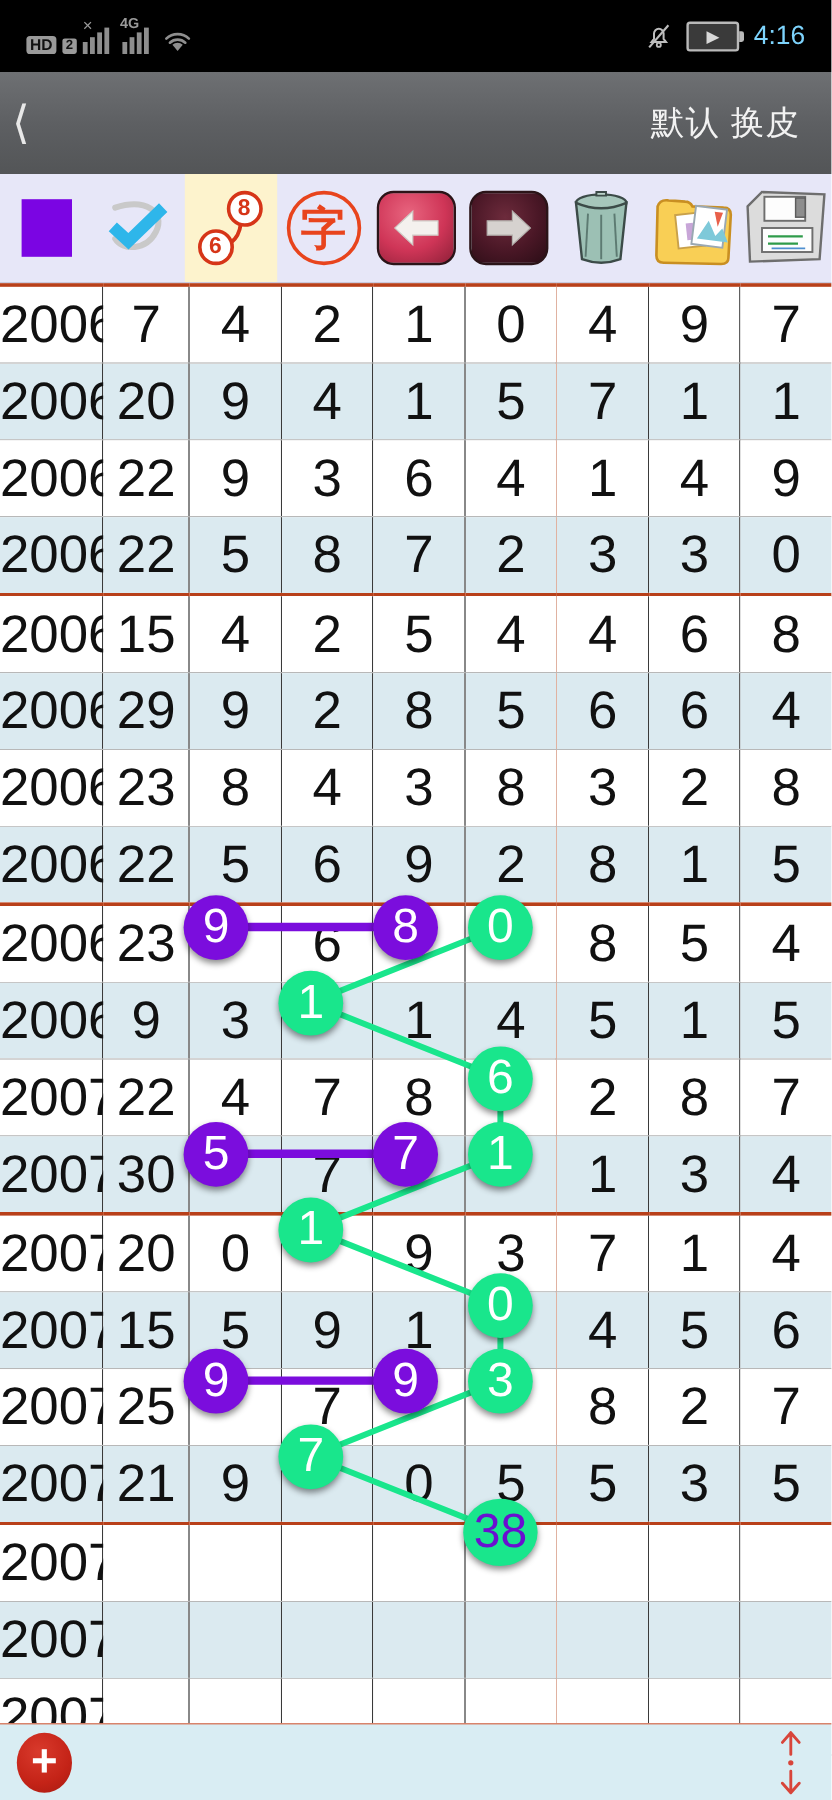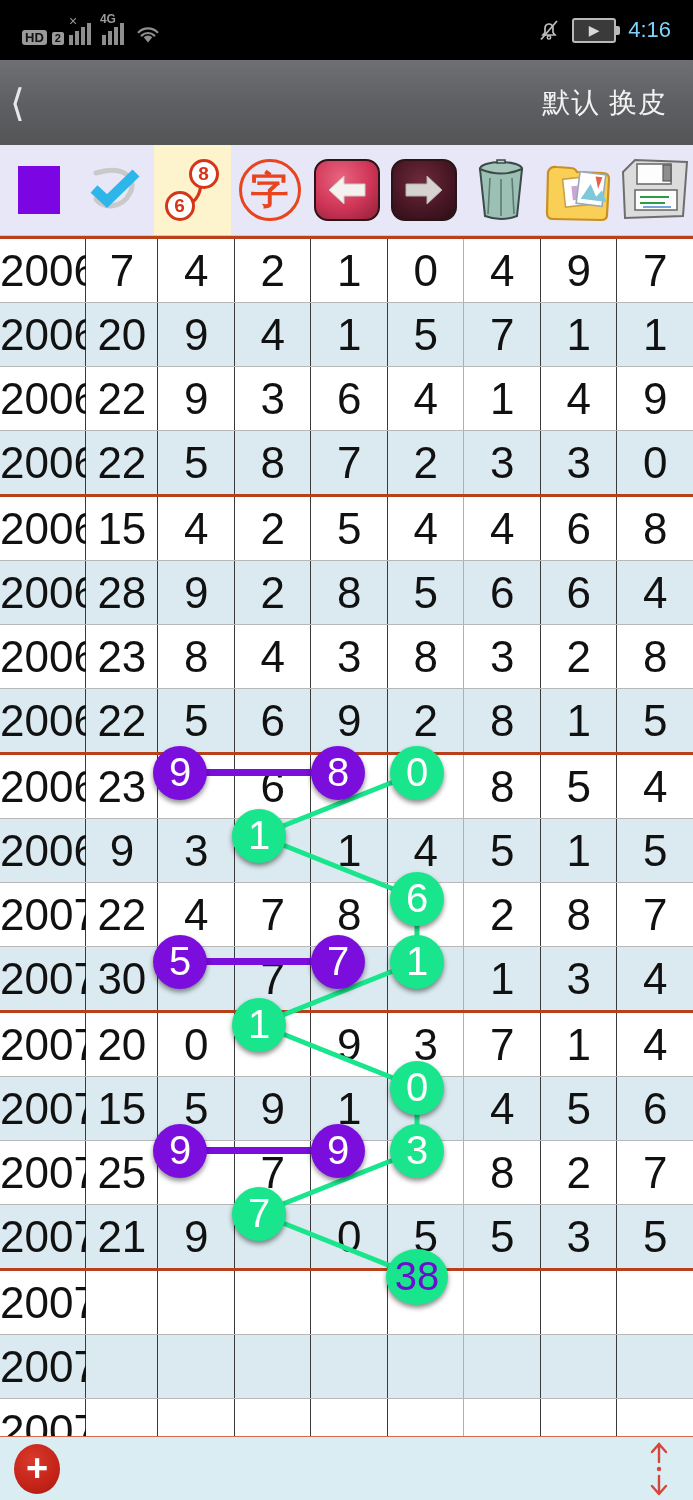--- a/index.html
+++ b/index.html
@@ -349,21 +349,21 @@
             <td class="c-d"><span class="cellval">4</span></td>
             <td class="c-d"><span class="cellval">2</span></td>
             <td class="c-d"><span class="cellval">5</span></td>
             <td class="c-d rsep"><span class="cellval">4</span></td>
             <td class="c-d"><span class="cellval">4</span></td>
             <td class="c-d"><span class="cellval">6</span></td>
             <td class="c-d last"><span class="cellval">8</span></td>
           </tr>
           <tr class="odd">
             <td class="c-id">20065</td>
-            <td class="c-sum">28</td>
+            <td class="c-sum">29</td>
             <td class="c-d"><span class="cellval">9</span></td>
             <td class="c-d"><span class="cellval">2</span></td>
             <td class="c-d"><span class="cellval">8</span></td>
             <td class="c-d rsep"><span class="cellval">5</span></td>
             <td class="c-d"><span class="cellval">6</span></td>
             <td class="c-d"><span class="cellval">6</span></td>
             <td class="c-d last"><span class="cellval">4</span></td>
           </tr>
           <tr class="even">
             <td class="c-id">20066</td>

